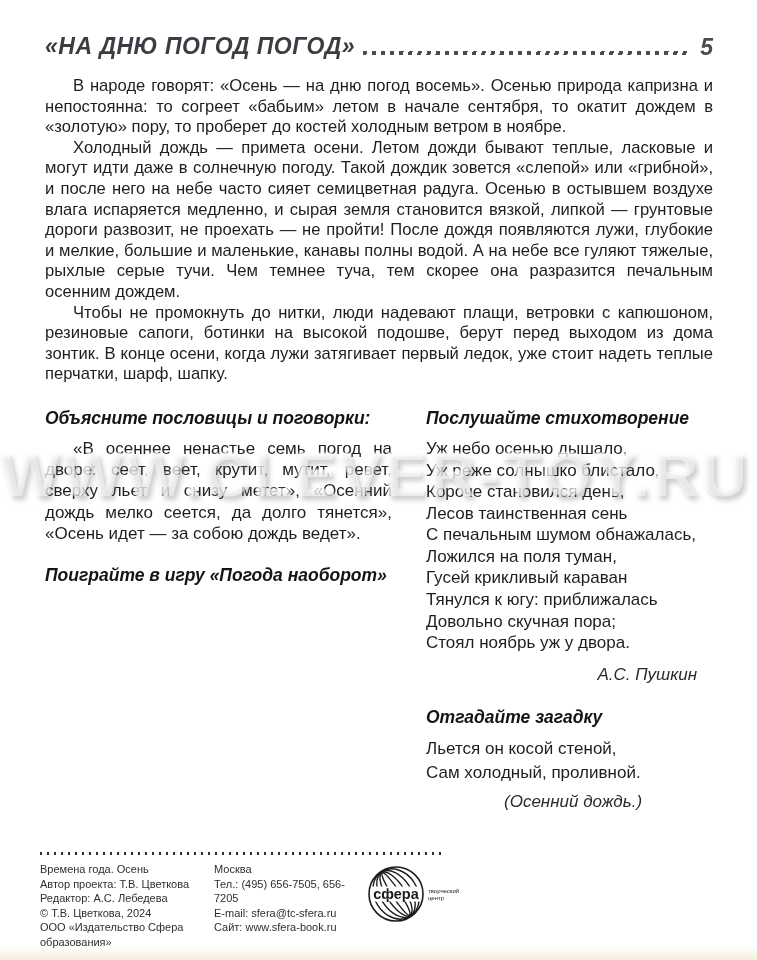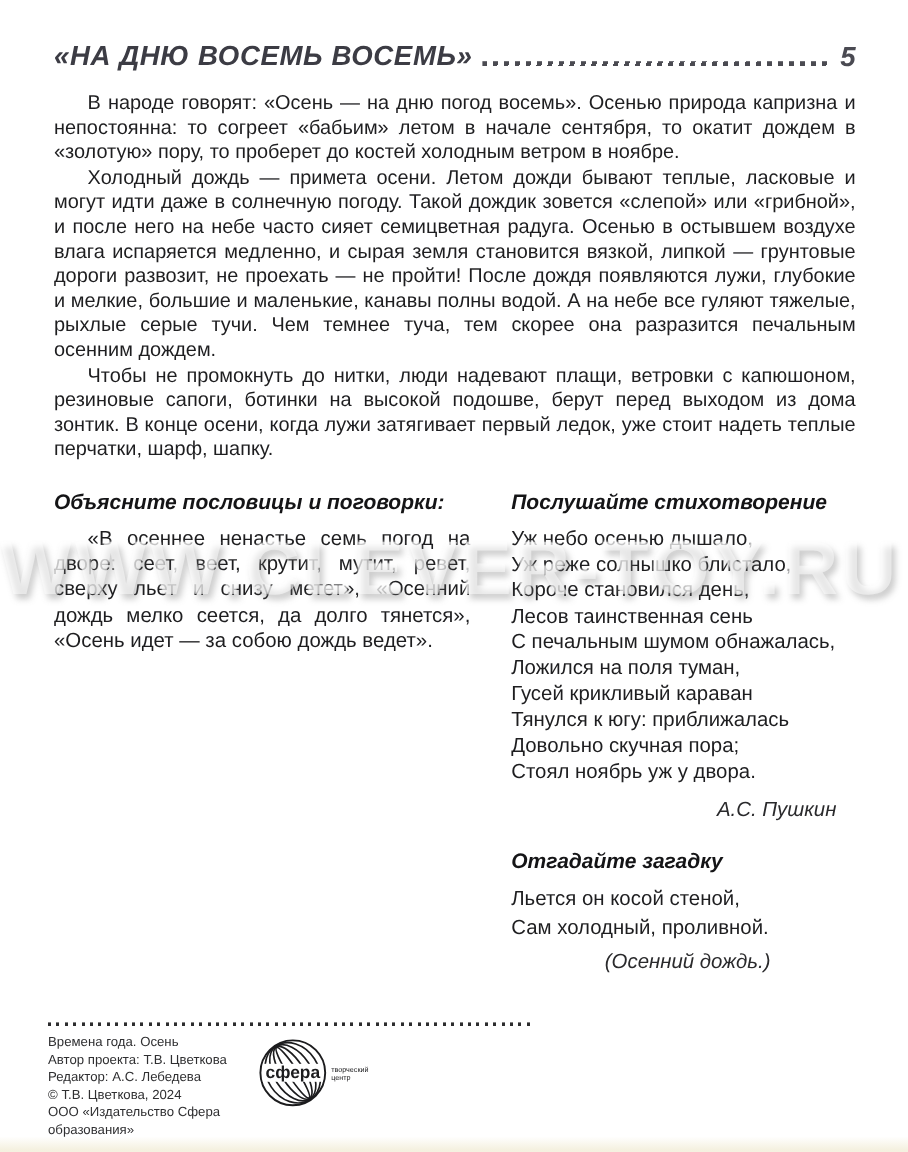--- a/index.html
+++ b/index.html
@@ -94,37 +94,38 @@
     background:linear-gradient(to bottom, rgba(243,238,216,0) 0%, rgba(236,229,198,0.55) 85%);
     pointer-events:none;
   }
 </style>
 </head>
 <body>
 
 <div class="page">
 
   <div class="header">
-    <span class="page-title">«НА ДНЮ ВОСЕМЬ ВОСЕМЬ»</span>
+    <span class="page-title">«НА ДНЮ ПОГОД ПОГОД»</span>
     <span class="leader"></span>
     <span class="page-num">5</span>
   </div>
 
   <div class="intro">
     <p>В народе говорят: «Осень — на дню погод восемь». Осенью природа капризна и непостоянна: то согреет «бабьим» летом в начале сентября, то окатит дождем в «золотую» пору, то проберет до костей холодным ветром в ноябре.</p>
     <p>Холодный дождь — примета осени. Летом дожди бывают теплые, ласковые и могут идти даже в солнечную погоду. Такой дождик зовется «слепой» или «грибной», и после него на небе часто сияет семицветная радуга. Осенью в остывшем воздухе влага испаряется медленно, и сырая земля становится вязкой, липкой — грунтовые дороги развозит, не проехать — не пройти! После дождя появляются лужи, глубокие и мелкие, большие и маленькие, канавы полны водой. А на небе все гуляют тяжелые, рыхлые серые тучи. Чем темнее туча, тем скорее она разразится печальным осенним дождем.</p>
     <p>Чтобы не промокнуть до нитки, люди надевают плащи, ветровки с капюшоном, резиновые сапоги, ботинки на высокой подошве, берут перед выходом из дома зонтик. В конце осени, когда лужи затягивает первый ледок, уже стоит надеть теплые перчатки, шарф, шапку.</p>
   </div>
 
   <div class="columns">
 
     <div class="col-left">
       <h3 class="section-heading">Объясните пословицы и поговорки:</h3>
       <p class="section-text"><span class="ind"></span><span>«В осеннее ненастье семь погод на дворе: сеет, веет, крутит, мутит, ревет, сверху льет и снизу метет», «Осенний дождь мелко сеется, да долго тянется», «Осень идет — за собою дождь ведет».</span></p>
 
+      <h3 class="section-heading sec2">Поиграйте в игру «Погода наоборот»</h3>
     </div>
 
     <div class="col-right">
       <h3 class="section-heading">Послушайте стихотворение</h3>
       <div class="poem">
         <div>Уж небо осенью дышало,</div>
         <div>Уж реже солнышко блистало,</div>
         <div>Короче становился день,</div>
         <div>Лесов таинственная сень</div>
         <div>С печальным шумом обнажалась,</div>
@@ -151,20 +152,26 @@
   <div class="footer">
     <div class="footer-rule"></div>
     <div class="footer-cols">
       <div class="footer-col footer-credits">
         <div>Времена года. Осень</div>
         <div>Автор проекта: Т.В. Цветкова</div>
         <div>Редактор: А.С. Лебедева</div>
         <div>© Т.В. Цветкова, 2024</div>
         <div>ООО «Издательство Сфера образования»</div>
       </div>
+      <div class="footer-col footer-contacts">
+        <div>Москва</div>
+        <div>Тел.: (495) 656-7505, 656-7205</div>
+        <div>E-mail: sfera@tc-sfera.ru</div>
+        <div>Сайт: www.sfera-book.ru</div>
+      </div>
       <div class="footer-logo">
         <svg width="108" height="62" viewBox="0 0 108 62">
           <circle cx="30" cy="30" r="27" fill="none" stroke="#1c1c1e" stroke-width="1.6"></circle>
           <g fill="none" stroke="#1c1c1e" stroke-width="1.4" transform="rotate(-33 30 30)">
             <ellipse cx="30" cy="30" rx="21.5" ry="26.5"></ellipse>
             <ellipse cx="30" cy="30" rx="15.5" ry="26"></ellipse>
             <ellipse cx="30" cy="30" rx="9.5" ry="25.5"></ellipse>
             <ellipse cx="30" cy="30" rx="4" ry="25"></ellipse>
           </g>
           <rect x="5" y="22.5" width="50" height="15" fill="#ffffff"></rect>

